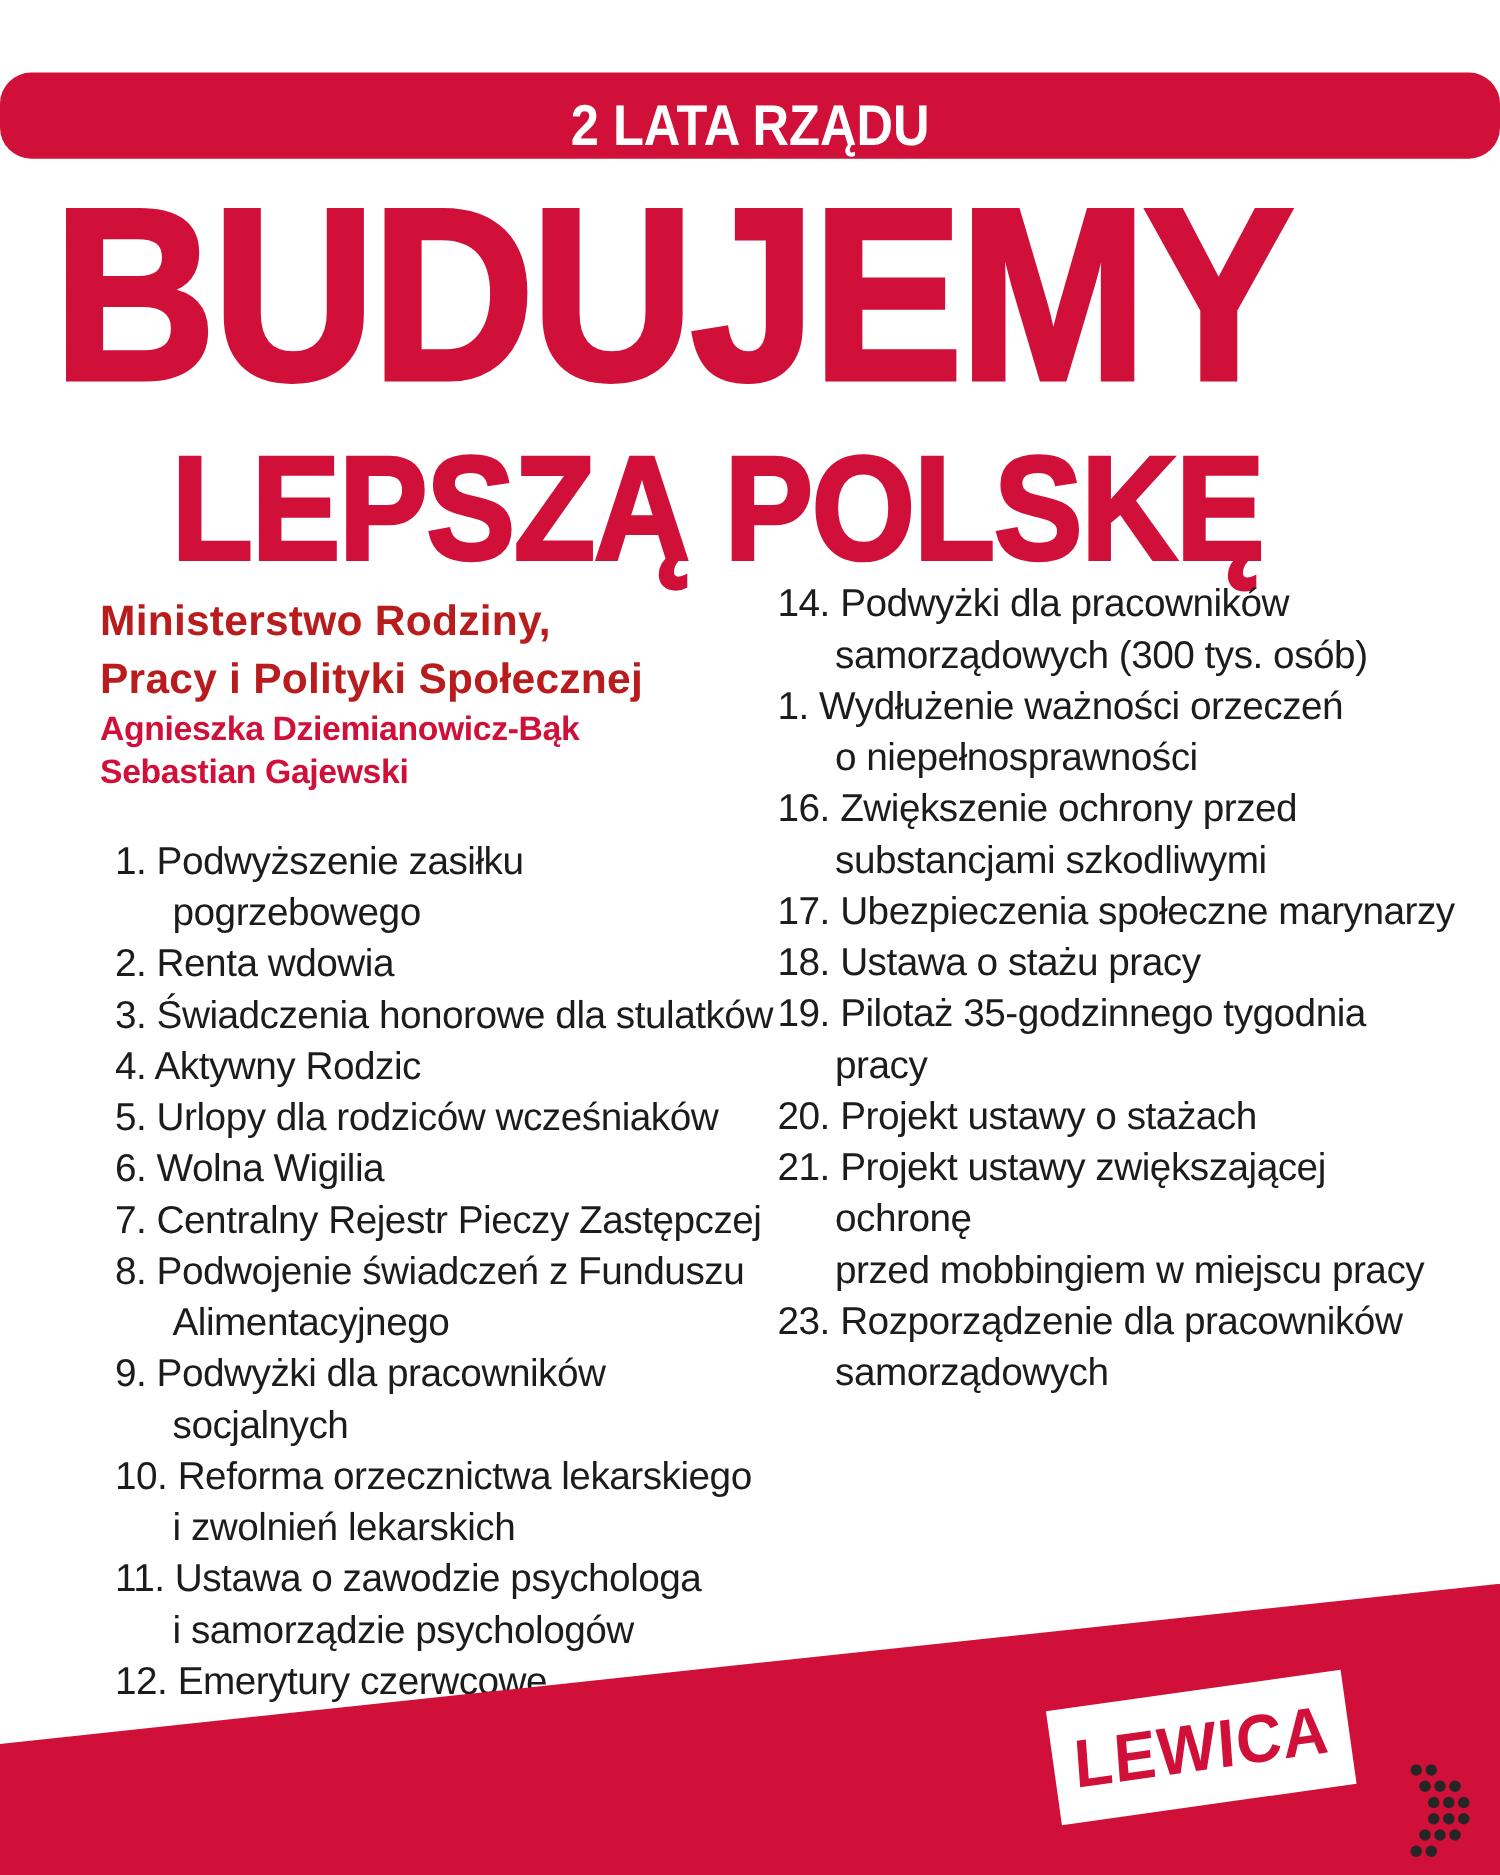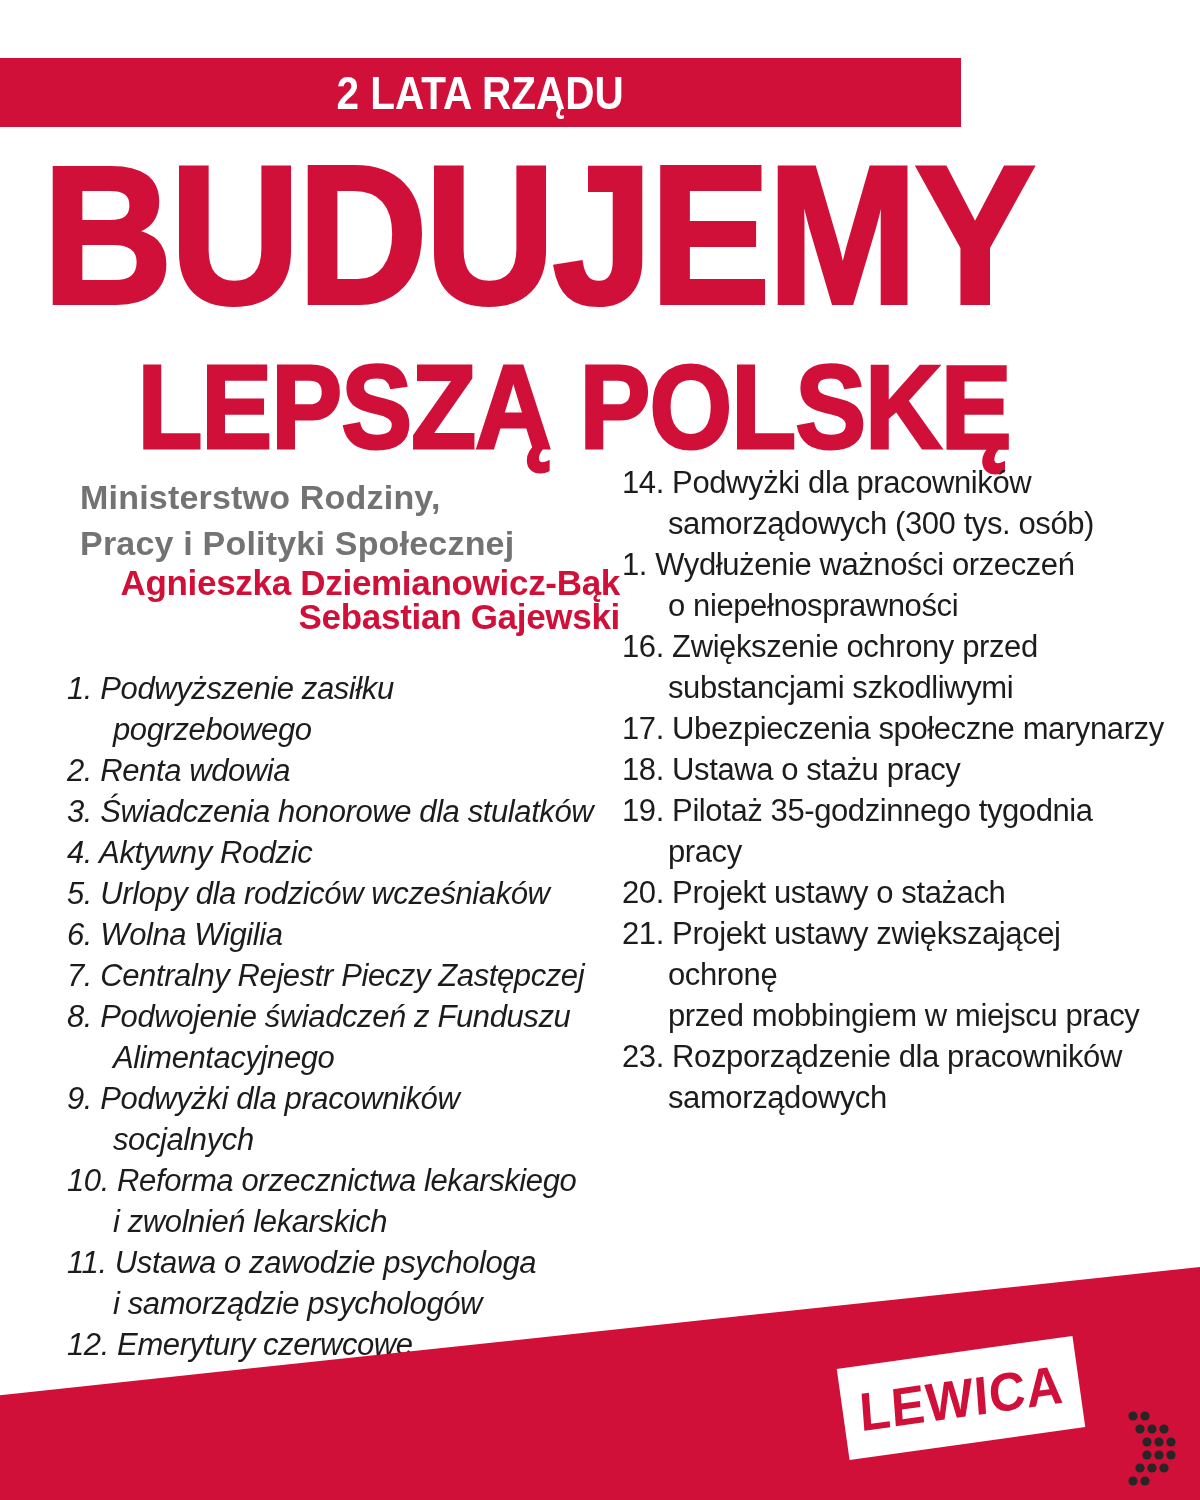--- a/index.html
+++ b/index.html
@@ -11,23 +11,23 @@
   .poster{
     position:relative;
     width:1200px;height:1500px;
     background:#ffffff;
     overflow:hidden;
     font-family:"Liberation Sans","DejaVu Sans",sans-serif;
   }
 
   
   .top-ribbon{
-    position:absolute;left:0;top:58px;width:961px;height:69px;
+    position:absolute;left:0;top:58px;width:1200px;height:69px;
     background:var(--red);
-    display:flex;align-items:center;justify-content:center;
+    display:flex;align-items:flex-end;justify-content:center;border-radius:25px;
   }
   .top-ribbon .badge{
     color:#ffffff;
     font-size:46px;font-weight:bold;
     letter-spacing:0px;
     transform:scaleX(0.88);
     white-space:nowrap;
   }
 
   
@@ -48,40 +48,39 @@
     margin-top:14px;
     font-size:118px;
     letter-spacing:-1px;
     transform:scaleX(0.90);
     -webkit-text-stroke:3px var(--red);
   }
 
   
   .ministry-name{
     position:absolute;left:80px;top:474px;width:540px;
-    font-size:34px;font-weight:bold;color:#737373;
+    font-size:34px;font-weight:bold;color:#b91c1c;
     line-height:46px;white-space:pre-line;
     letter-spacing:0.2px;
   }
   .ministers{
     position:absolute;left:80px;top:566px;width:540px;
     color:var(--red);font-weight:bold;
-    font-size:35px;line-height:34px;
+    font-size:27px;line-height:34px;
     letter-spacing:-0.3px;
-    text-align:right;
   }
 
   
   .list{
     position:absolute;
     color:var(--ink);
     font-size:31px;line-height:41px;
     letter-spacing:-0.4px;
   }
-  .list-left{left:67px;top:668px;width:530px;font-style:italic;}
+  .list-left{left:92px;top:668px;width:530px;}
   .list-right{left:622px;top:462px;width:545px;}
   .item{
     white-space:pre-line;
     padding-left:46px;text-indent:-46px;
   }
 
   
   .bottom-band{
     position:absolute;left:0;bottom:0;width:1200px;height:233px;
     background:var(--red);

